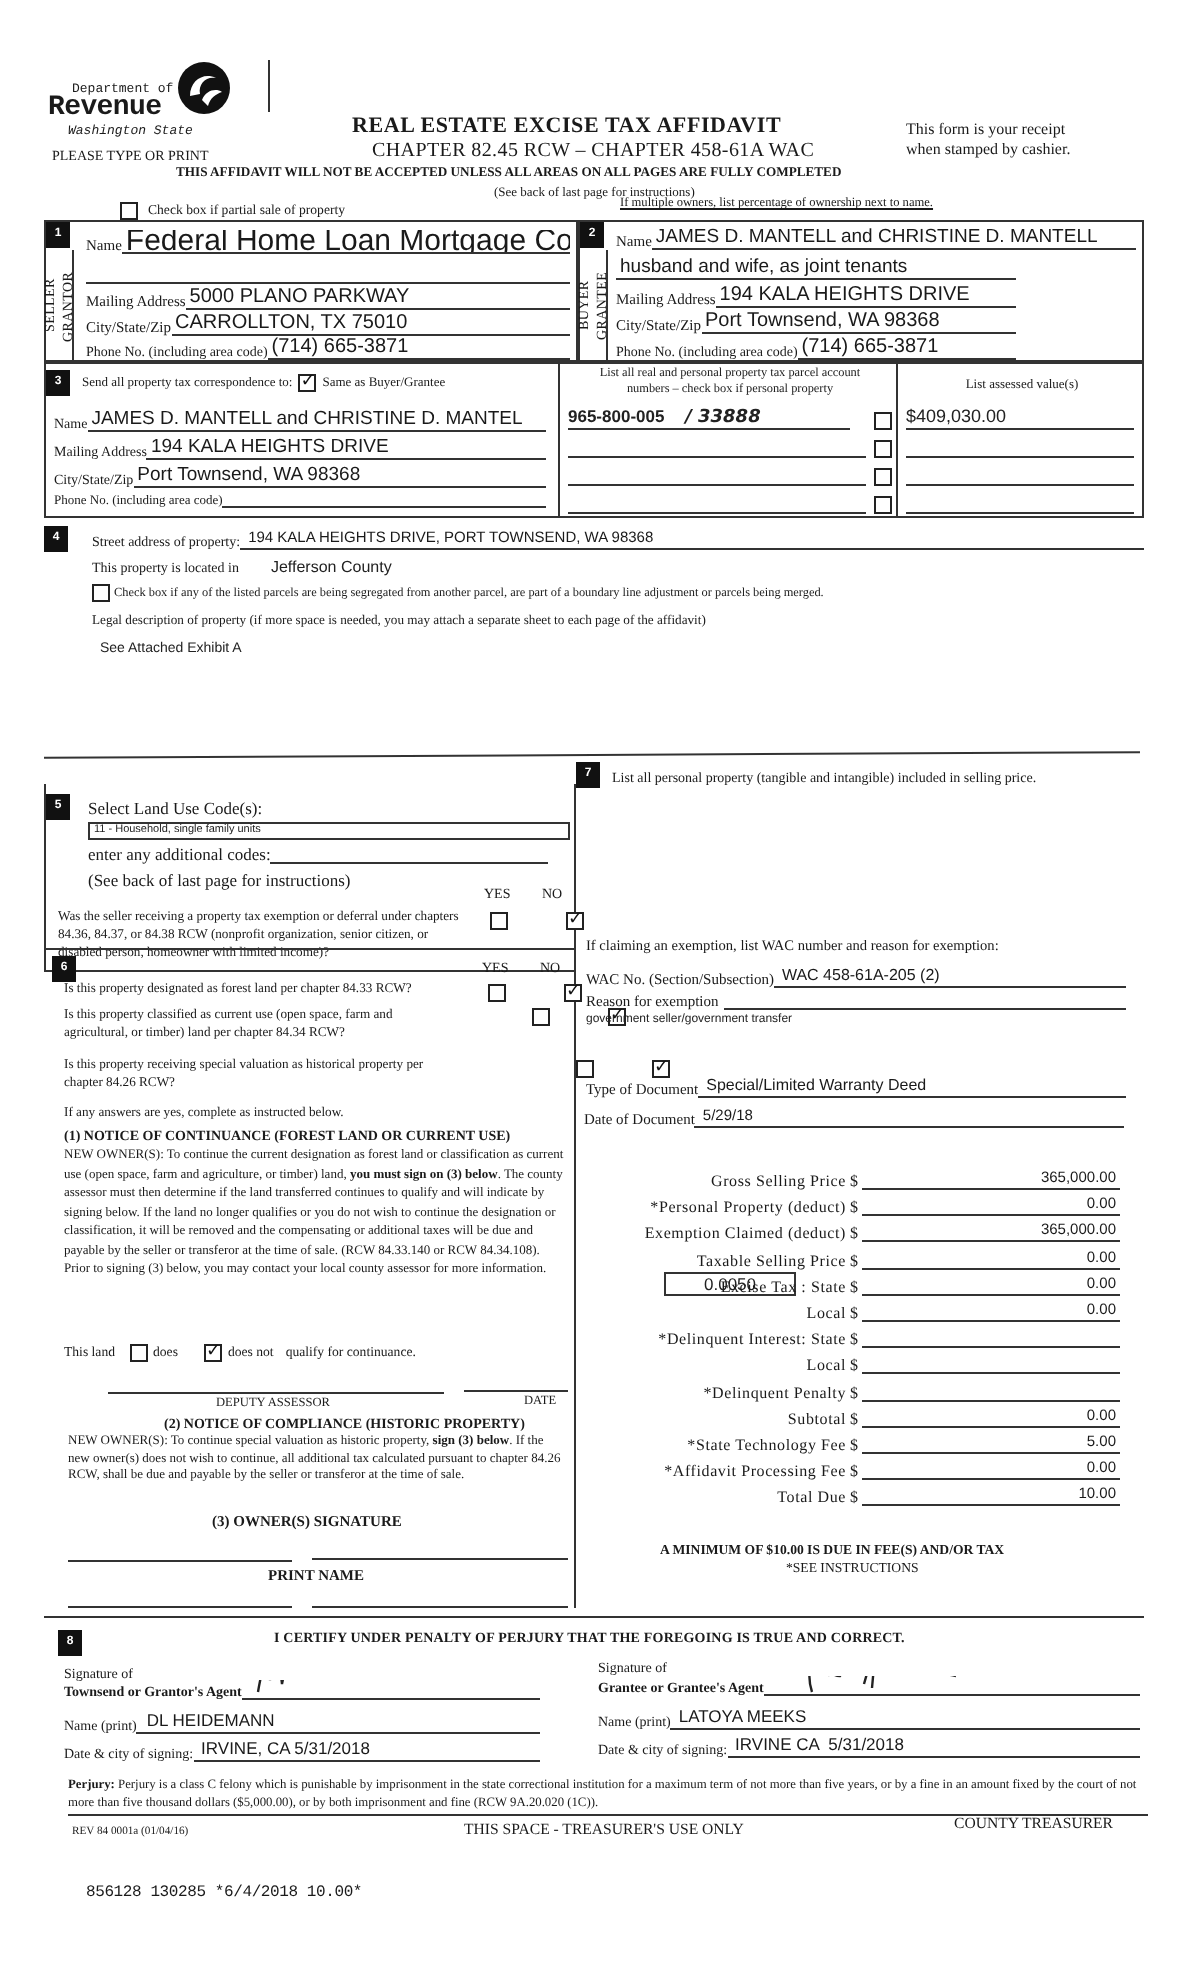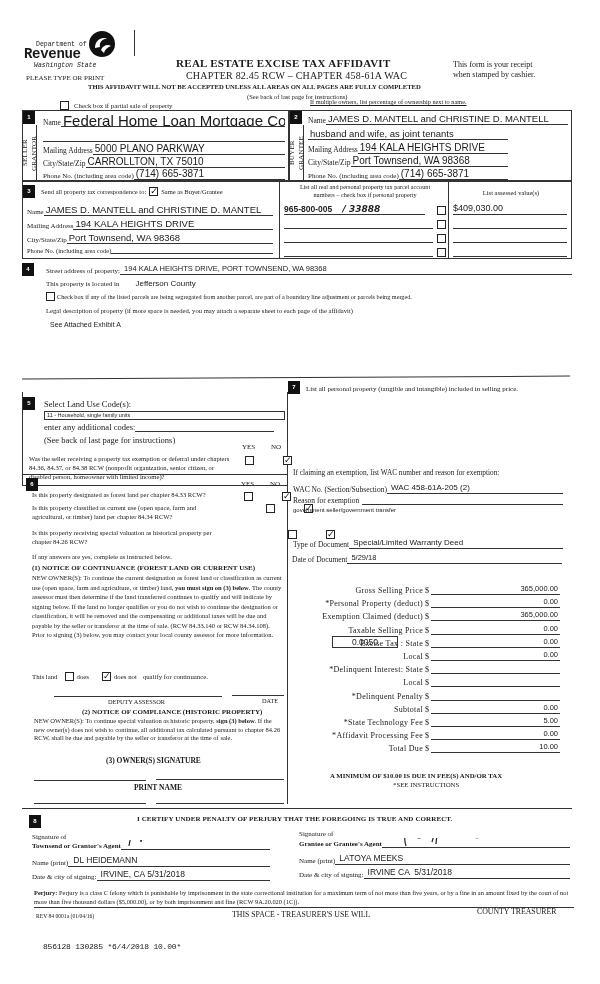--- a/index.html
+++ b/index.html
@@ -383,15 +383,15 @@
   <div class="row" style="left:277px;top:59px;width:271px;">
     <span class="lbl" style="font-size:7px;">Date &amp; city of signing:</span>
     <span class="val" style="font-size:8.5px;padding-left:4px;white-space:pre;">IRVINE CA  5/31/2018</span>
   </div>
 </div>
 
 <div class="abs" style="left:34px;top:888px;width:540px;font-size:6.4px;line-height:9px;border-bottom:1px solid #333;padding-bottom:1px;">
   <b>Perjury:</b><span> Perjury is a class C felony which is punishable by imprisonment in the state correctional institution for a maximum term of not more than five years, or by a fine in an amount fixed by the court of not more than five thousand dollars ($5,000.00), or by both imprisonment and fine (RCW 9A.20.020 (1C)).</span>
 </div>
 <div class="abs" style="left:36px;top:913px;font-size:5.6px;">REV 84 0001a (01/04/16)</div>
-<div class="abs" style="left:232px;top:910px;font-size:7.8px;">THIS SPACE - TREASURER'S USE WILL</div>
+<div class="abs" style="left:232px;top:910px;font-size:7.8px;">THIS SPACE - TREASURER'S USE ONLY</div>
 <div class="abs" style="left:477px;top:907px;font-size:7.8px;">COUNTY TREASURER</div>
 <div class="abs mono" style="left:43px;top:942px;font-size:8px;letter-spacing:-0.2px;">856128 130285 *6/4/2018 10.00*</div>
 
 </body></html>

